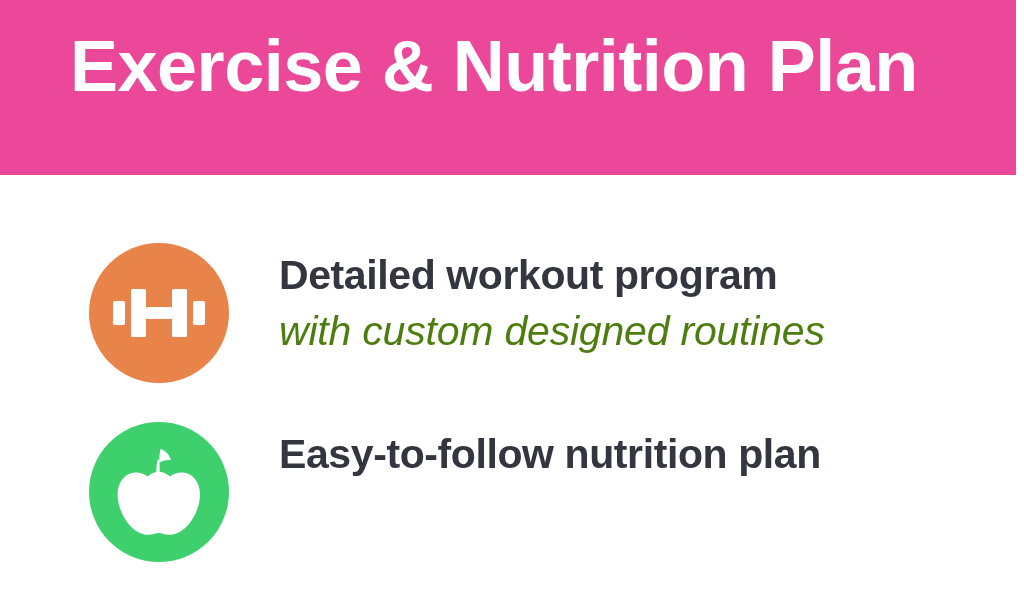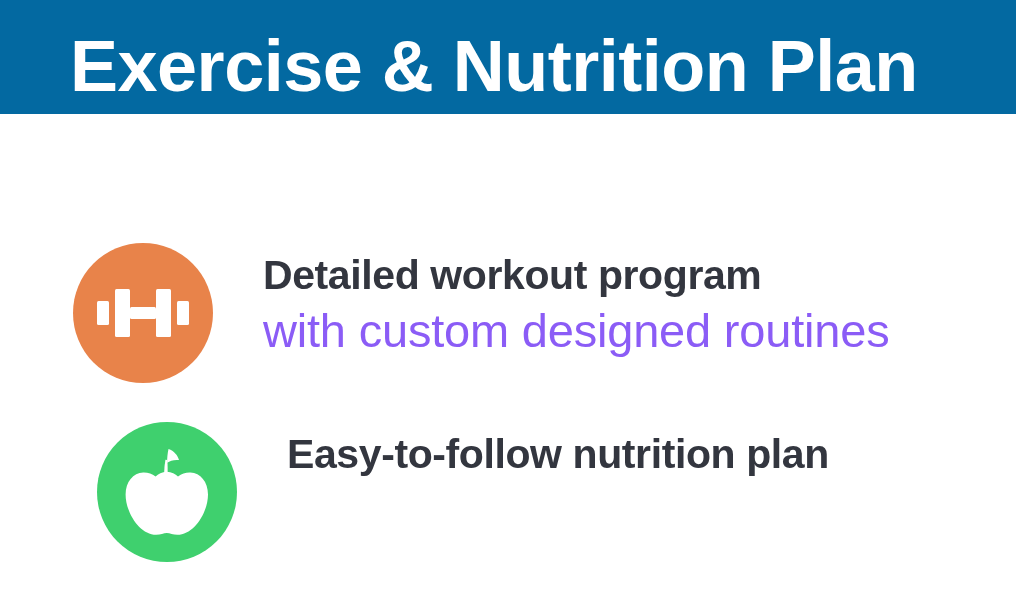--- a/index.html
+++ b/index.html
@@ -14,22 +14,22 @@
     overflow: hidden;
     position: relative;
   }
 
   
   .header-banner {
     position: absolute;
     left: 0;
     top: 0;
     width: 1016px;
-    height: 114px;
-    background: #0369a1;
+    height: 175px;
+    background: #ec4899;
     box-sizing: border-box;
   }
   .header-title {
     position: absolute;
     left: 70px;
     top: 14px;
     margin: 0;
     font-family: "Liberation Sans", sans-serif;
     font-size: 72px;
     font-weight: bold;
@@ -42,26 +42,26 @@
   
   .feature-list {
     position: absolute;
     left: 0;
     top: 143px;
     width: 1024px;
     height: 457px;
   }
   .feature-row {
     position: absolute;
-    left: 0;
+    left: 16px;
     width: 868px;
     height: 150px;
   }
   .feature-row.row-0 { top: 100px; }
-  .feature-row.row-1 { top: 279px; margin-left: 24px; }
+  .feature-row.row-1 { top: 279px; }
 
   .feature-icon-circle {
     position: absolute;
     left: 73px;
     top: 0;
     width: 140px;
     height: 140px;
     border-radius: 50%;
     display: flex;
     align-items: center;
@@ -86,26 +86,27 @@
     font-size: 41px;
     font-weight: bold;
     color: #33363f;
     line-height: 53px;
     letter-spacing: -0.4px;
     white-space: nowrap;
   }
   .feature-subheading {
     margin: 0;
     font-family: "Liberation Sans", sans-serif;
-    font-size: 47px;
+    font-size: 41px;
     font-weight: normal;
-    color: #8b5cf6;
+    color: #4d7c0f;
     line-height: 58px;
     letter-spacing: -0.2px;
     white-space: nowrap;
+    font-style: italic;
   }
 </style>
 </head>
 <body>
 
 <div class="header-banner">
   <h1 class="header-title">Exercise &amp; Nutrition Plan</h1>
 </div>
 
 <div class="feature-list">

